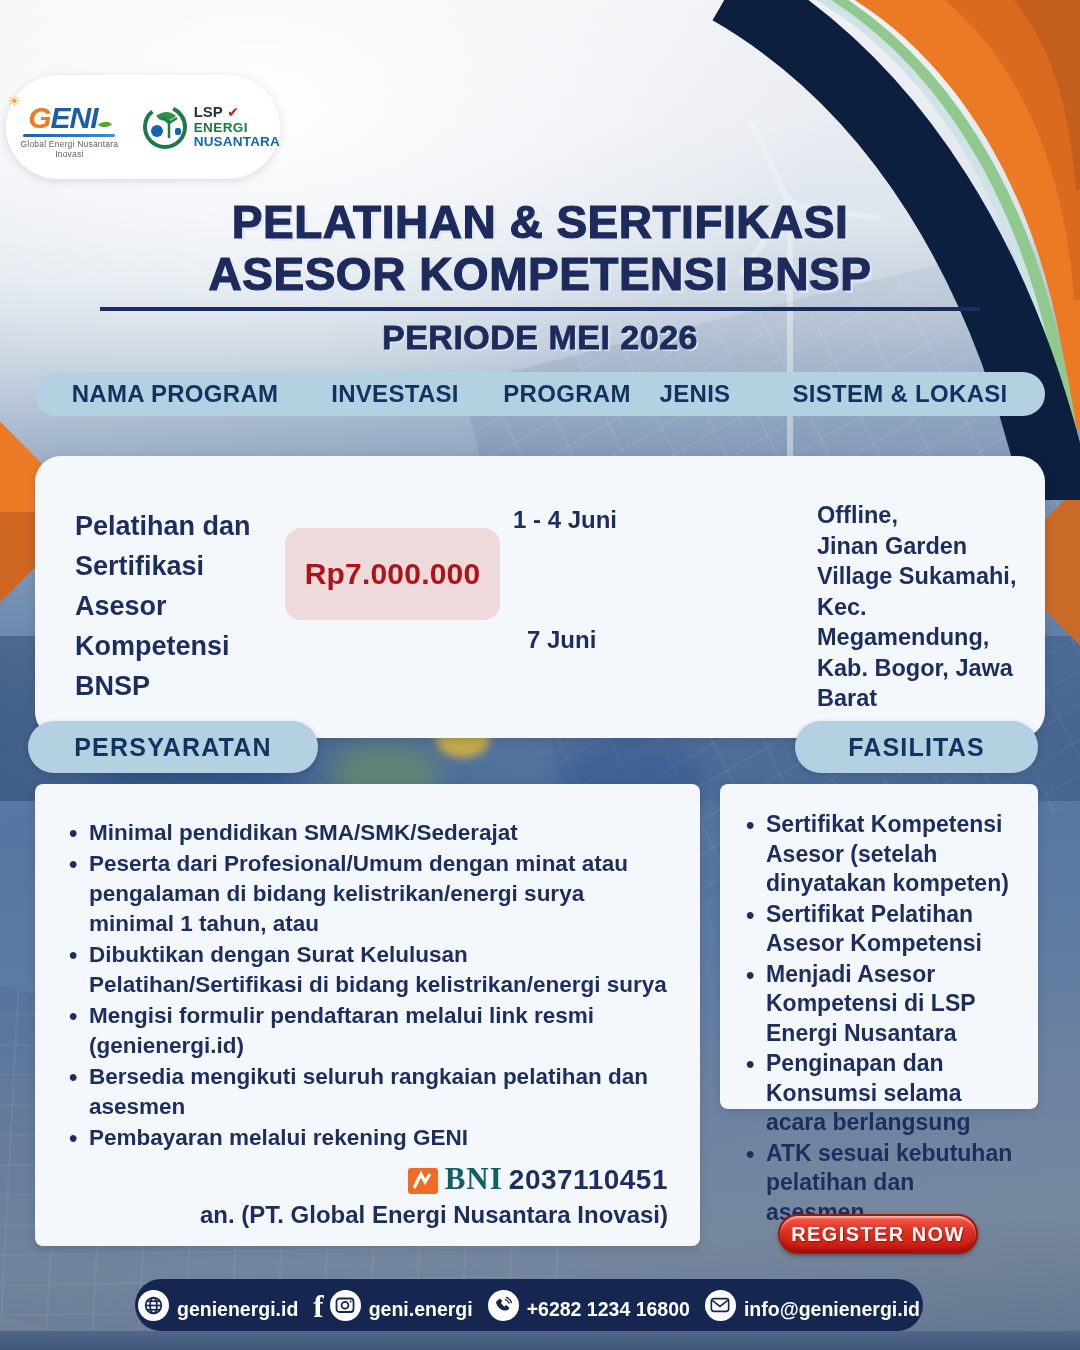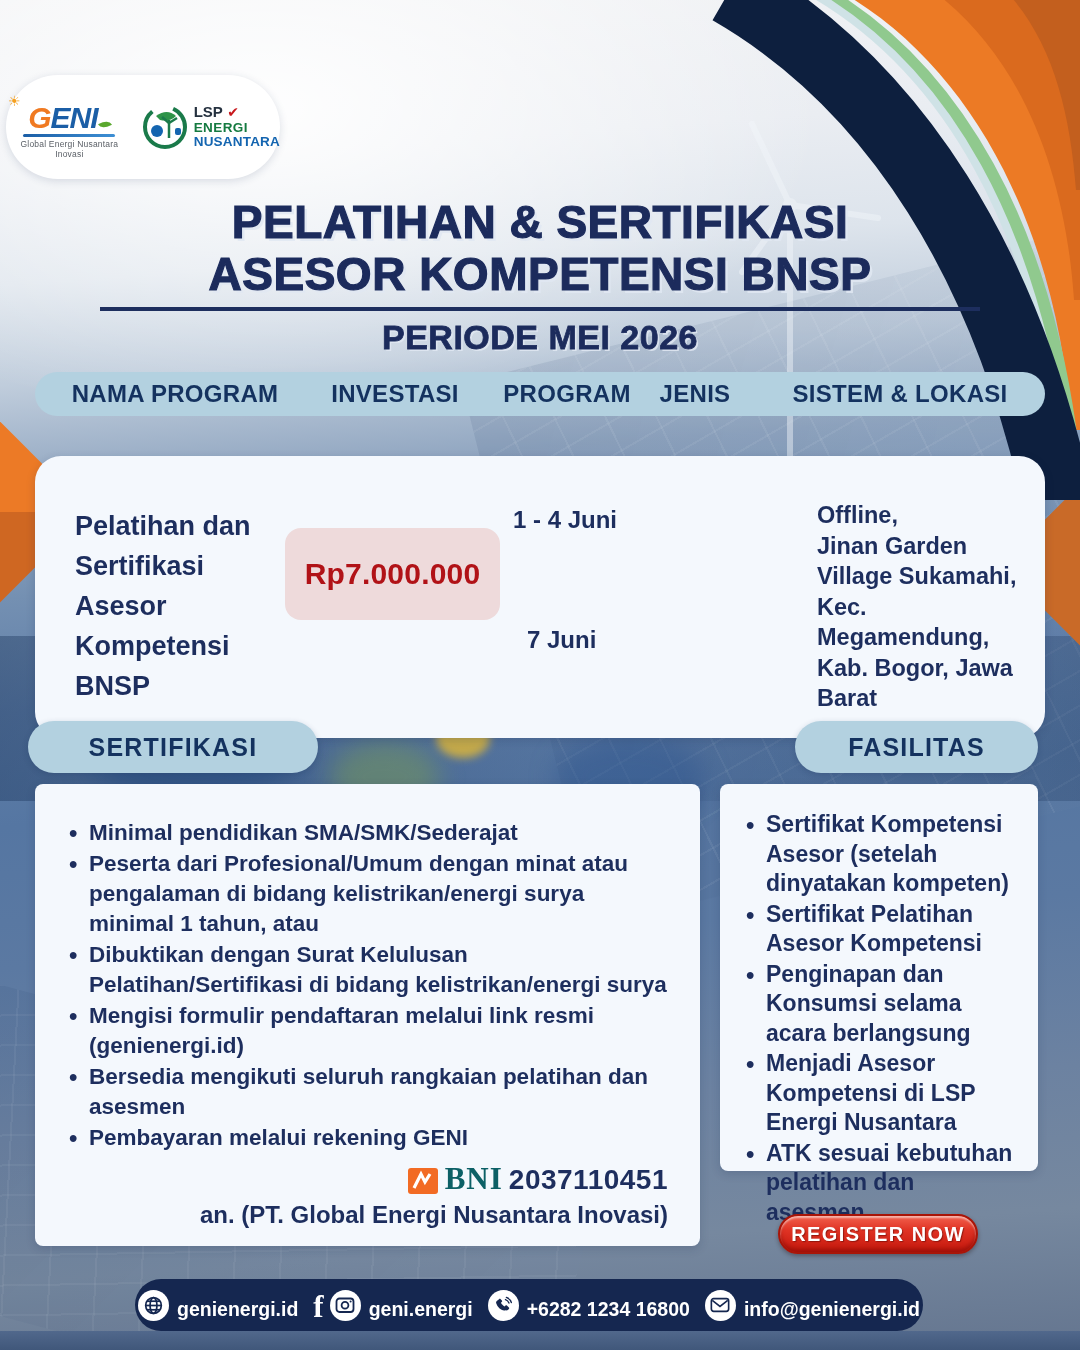--- a/index.html
+++ b/index.html
@@ -72,21 +72,21 @@
   .type2{margin-top:82px;}
   .col-loc{left:782px;top:44px;width:202px;font-size:23.5px;line-height:30.5px;font-weight:800;}
   
   .pill{background:#b3d1e0;border-radius:26px;color:#14325f;display:flex;align-items:center;justify-content:center;
     font-size:25px;font-weight:800;letter-spacing:1.2px;box-shadow:0 2px 6px rgba(20,40,80,.2);}
   .pill-req{left:28px;top:721px;width:290px;height:52px;}
   .pill-fac{left:795px;top:721px;width:243px;height:52px;}
   
   .card{background:#f4f8fd;border-radius:8px;color:#1d2e5e;box-shadow:0 3px 10px rgba(20,40,80,.18);}
   .card-req{left:35px;top:784px;width:665px;height:462px;padding:34px 28px 0 30px;box-sizing:border-box;}
-  .card-fac{left:720px;top:784px;width:318px;height:387px;padding:26px 20px 0 22px;box-sizing:border-box;}
+  .card-fac{left:720px;top:784px;width:318px;height:325px;padding:26px 20px 0 22px;box-sizing:border-box;}
   .blist{list-style:none;margin:0;padding:0 0 0 24px;}
   .blist li{position:relative;font-size:22.5px;font-weight:700;line-height:30px;margin-bottom:1px;}
   .card-fac .blist li{font-size:23px;line-height:29.5px;}
   .blist li::before{content:"\2022";position:absolute;left:-20px;top:0;font-size:24px;color:#1d2e5e;}
   .bank-line{margin-top:8px;text-align:right;padding-right:4px;white-space:nowrap;}
   .bni-mark{display:inline-block;vertical-align:-5px;}
   .bni-name{font-family:"Liberation Serif","DejaVu Serif",serif;font-size:31px;font-weight:700;color:#0c6066;letter-spacing:1px;margin:0 6px 0 7px;}
   .bni-acc{font-size:28px;font-weight:800;color:#1d2e5e;letter-spacing:.5px;}
   .bank-holder{text-align:right;padding-right:4px;font-size:24px;font-weight:800;color:#1d2e5e;margin-top:4px;}
   
@@ -185,21 +185,21 @@
     <div class="col col-sched">
       <span class="sched1">1 - 4 Juni</span>
       <span class="sched2">7 Juni</span>
     </div>
     <div class="col col-loc">
       <div>Offline,</div>
       <div>Jinan Garden Village Sukamahi, Kec. Megamendung, Kab. Bogor, Jawa Barat</div>
     </div>
   </div>
 
-  <div class="abs pill pill-req">SERTIFIKASI</div>
+  <div class="abs pill pill-req">PERSYARATAN</div>
   <div class="abs pill pill-fac">FASILITAS</div>
 
   <div class="abs card card-req">
     <ul class="blist">
       <li><span>Minimal pendidikan SMA/SMK/Sederajat</span></li>
       <li><span>Peserta dari Profesional/Umum dengan minat atau pengalaman di bidang kelistrikan/energi surya minimal 1 tahun, atau</span></li>
       <li><span>Dibuktikan dengan Surat Kelulusan Pelatihan/Sertifikasi di bidang kelistrikan/energi surya</span></li>
       <li><span>Mengisi formulir pendaftaran melalui link resmi (genienergi.id)</span></li>
       <li><span>Bersedia mengikuti seluruh rangkaian pelatihan dan asesmen</span></li>
       <li><span>Pembayaran melalui rekening GENI</span></li>
@@ -210,22 +210,22 @@
         <path d="M6 20 L13 6 L17 14 L22 6" stroke="#fff" stroke-width="3.2" fill="none"></path>
       </svg><span class="bni-name">BNI</span><span class="bni-acc">2037110451</span>
     </div>
     <div class="bank-holder">an. (PT. Global Energi Nusantara Inovasi)</div>
   </div>
 
   <div class="abs card card-fac">
     <ul class="blist">
       <li><span>Sertifikat Kompetensi Asesor (setelah dinyatakan kompeten)</span></li>
       <li><span>Sertifikat Pelatihan Asesor Kompetensi</span></li>
+      <li><span>Menjadi Asesor Kompetensi di LSP Energi Nusantara</span></li>
       <li><span>Penginapan dan Konsumsi selama acara berlangsung</span></li>
-      <li><span>Menjadi Asesor Kompetensi di LSP Energi Nusantara</span></li>
       <li><span>ATK sesuai kebutuhan pelatihan dan asesmen</span></li>
     </ul>
   </div>
 
   <button class="abs register">REGISTER NOW</button>
 
   <div class="abs footer">
     <div class="f-item">
       <span class="ic">
         <svg width="21" height="21" viewBox="0 0 22 22" fill="none" stroke="#152750" stroke-width="1.8">

